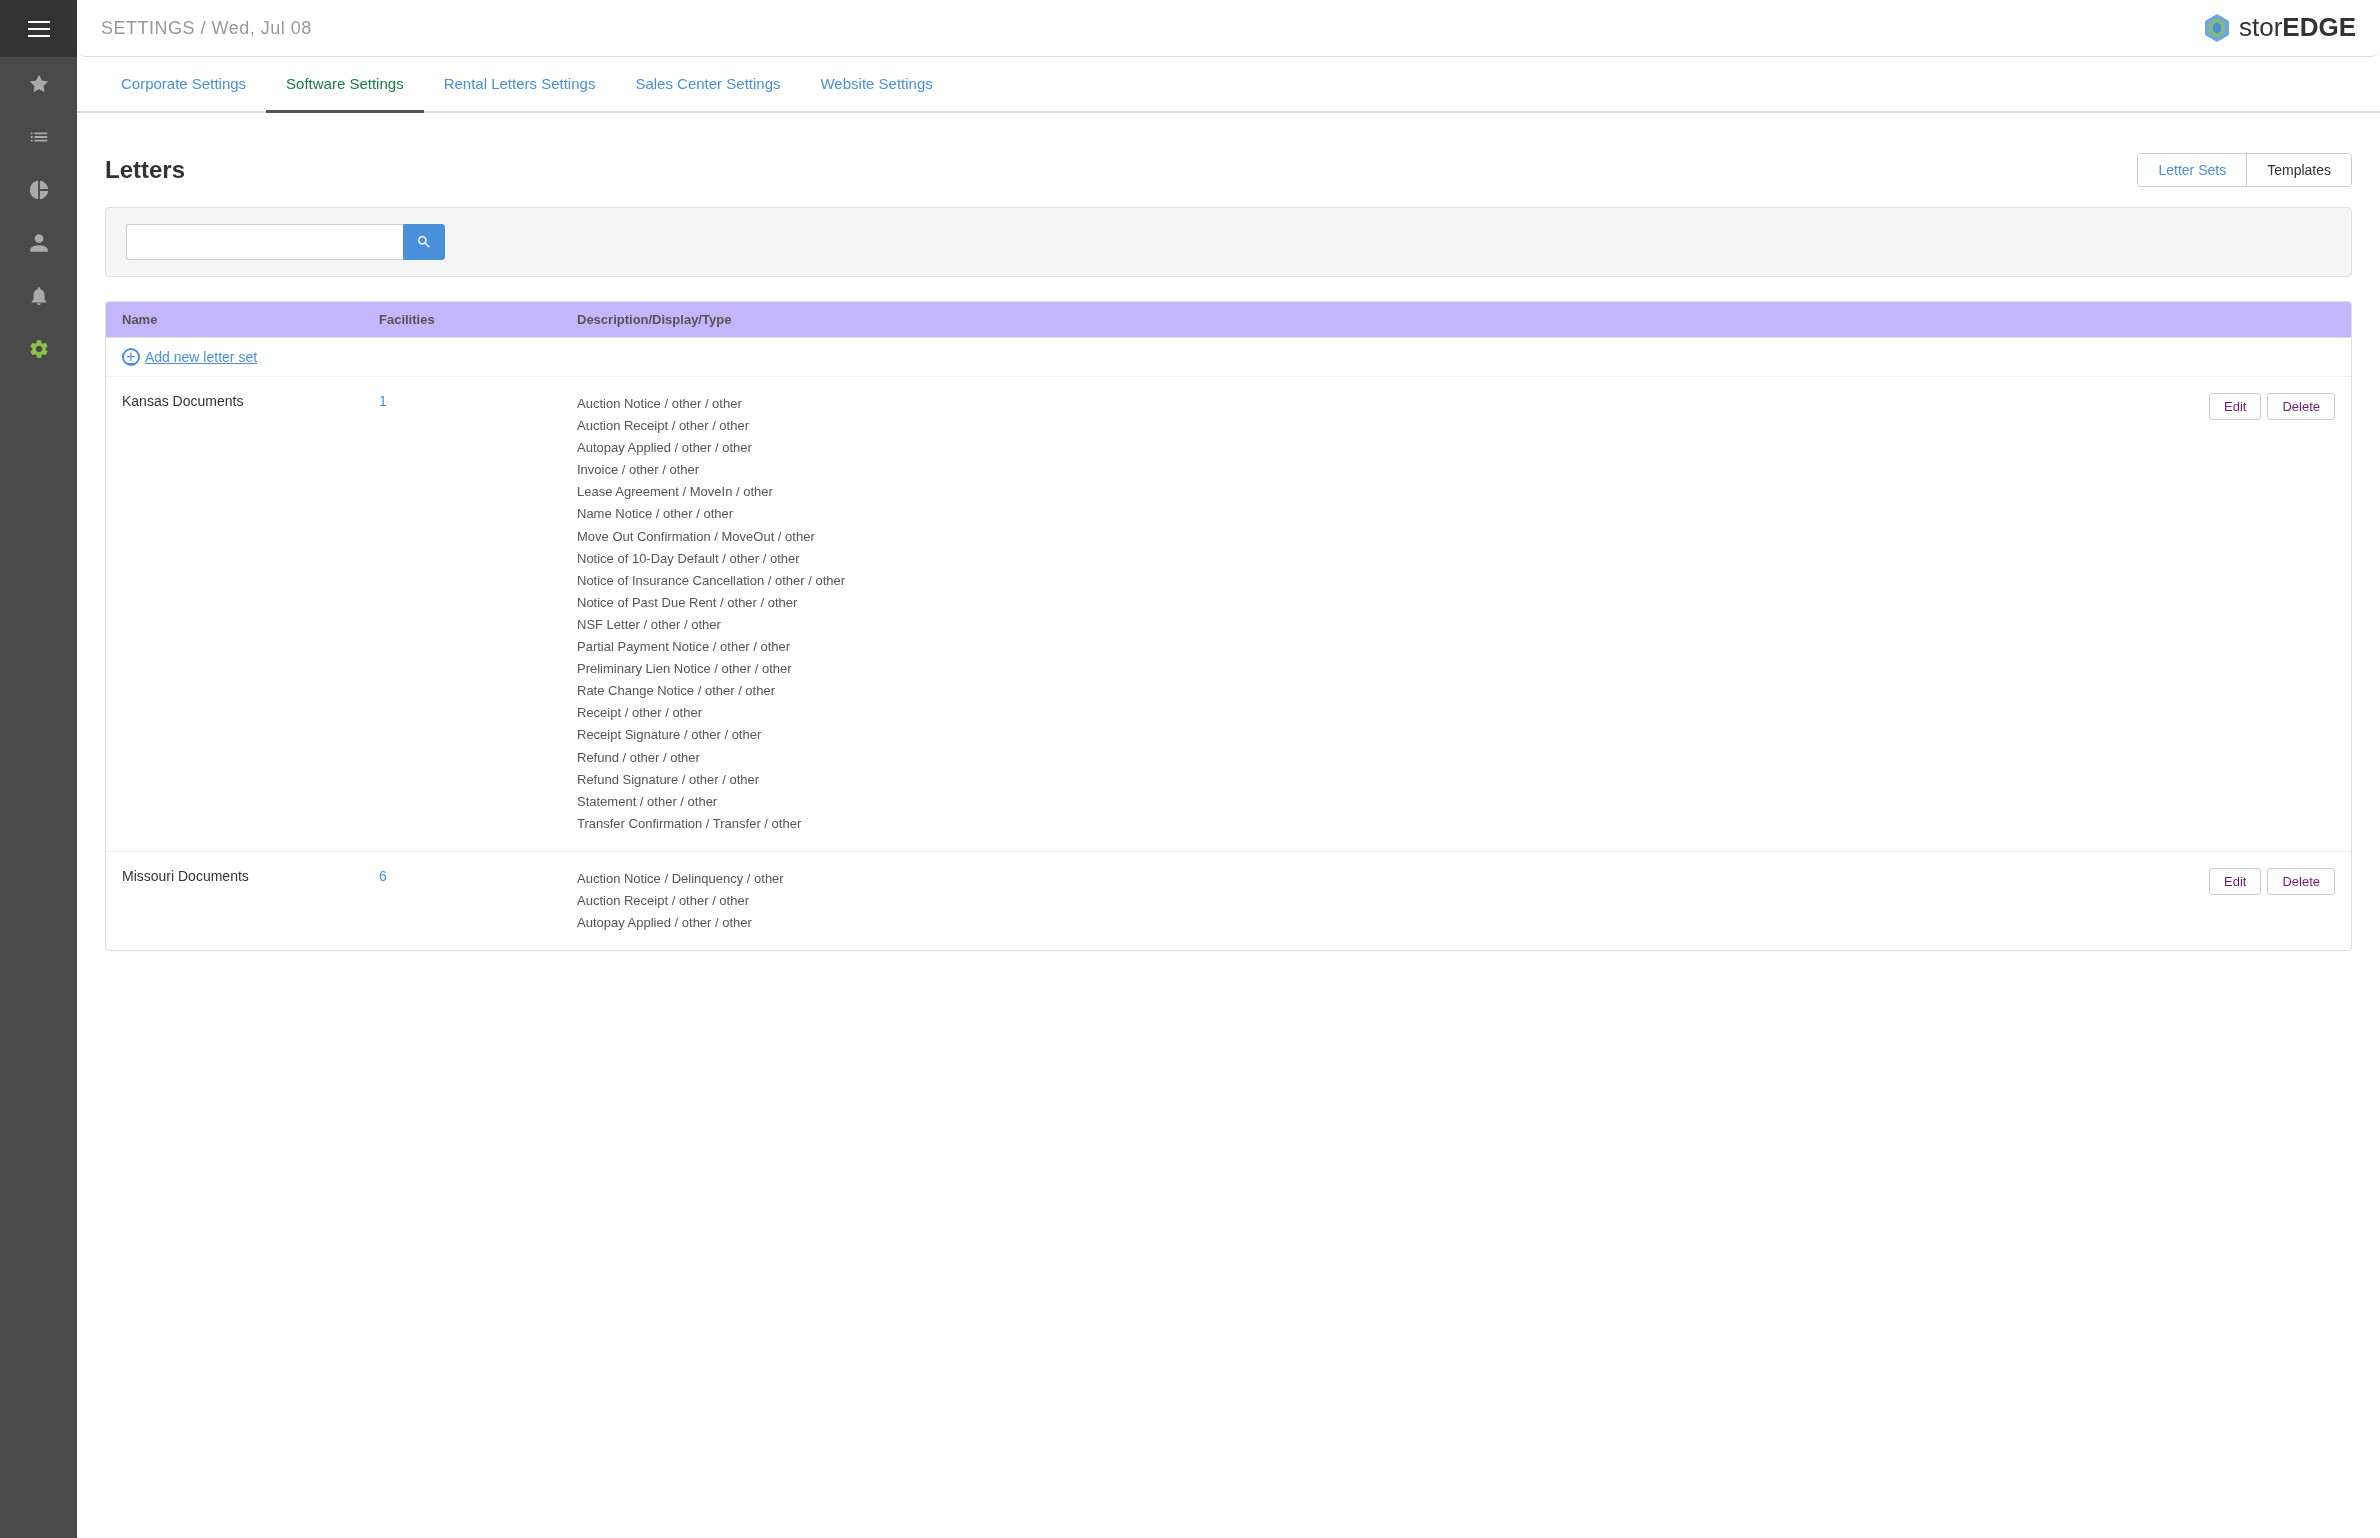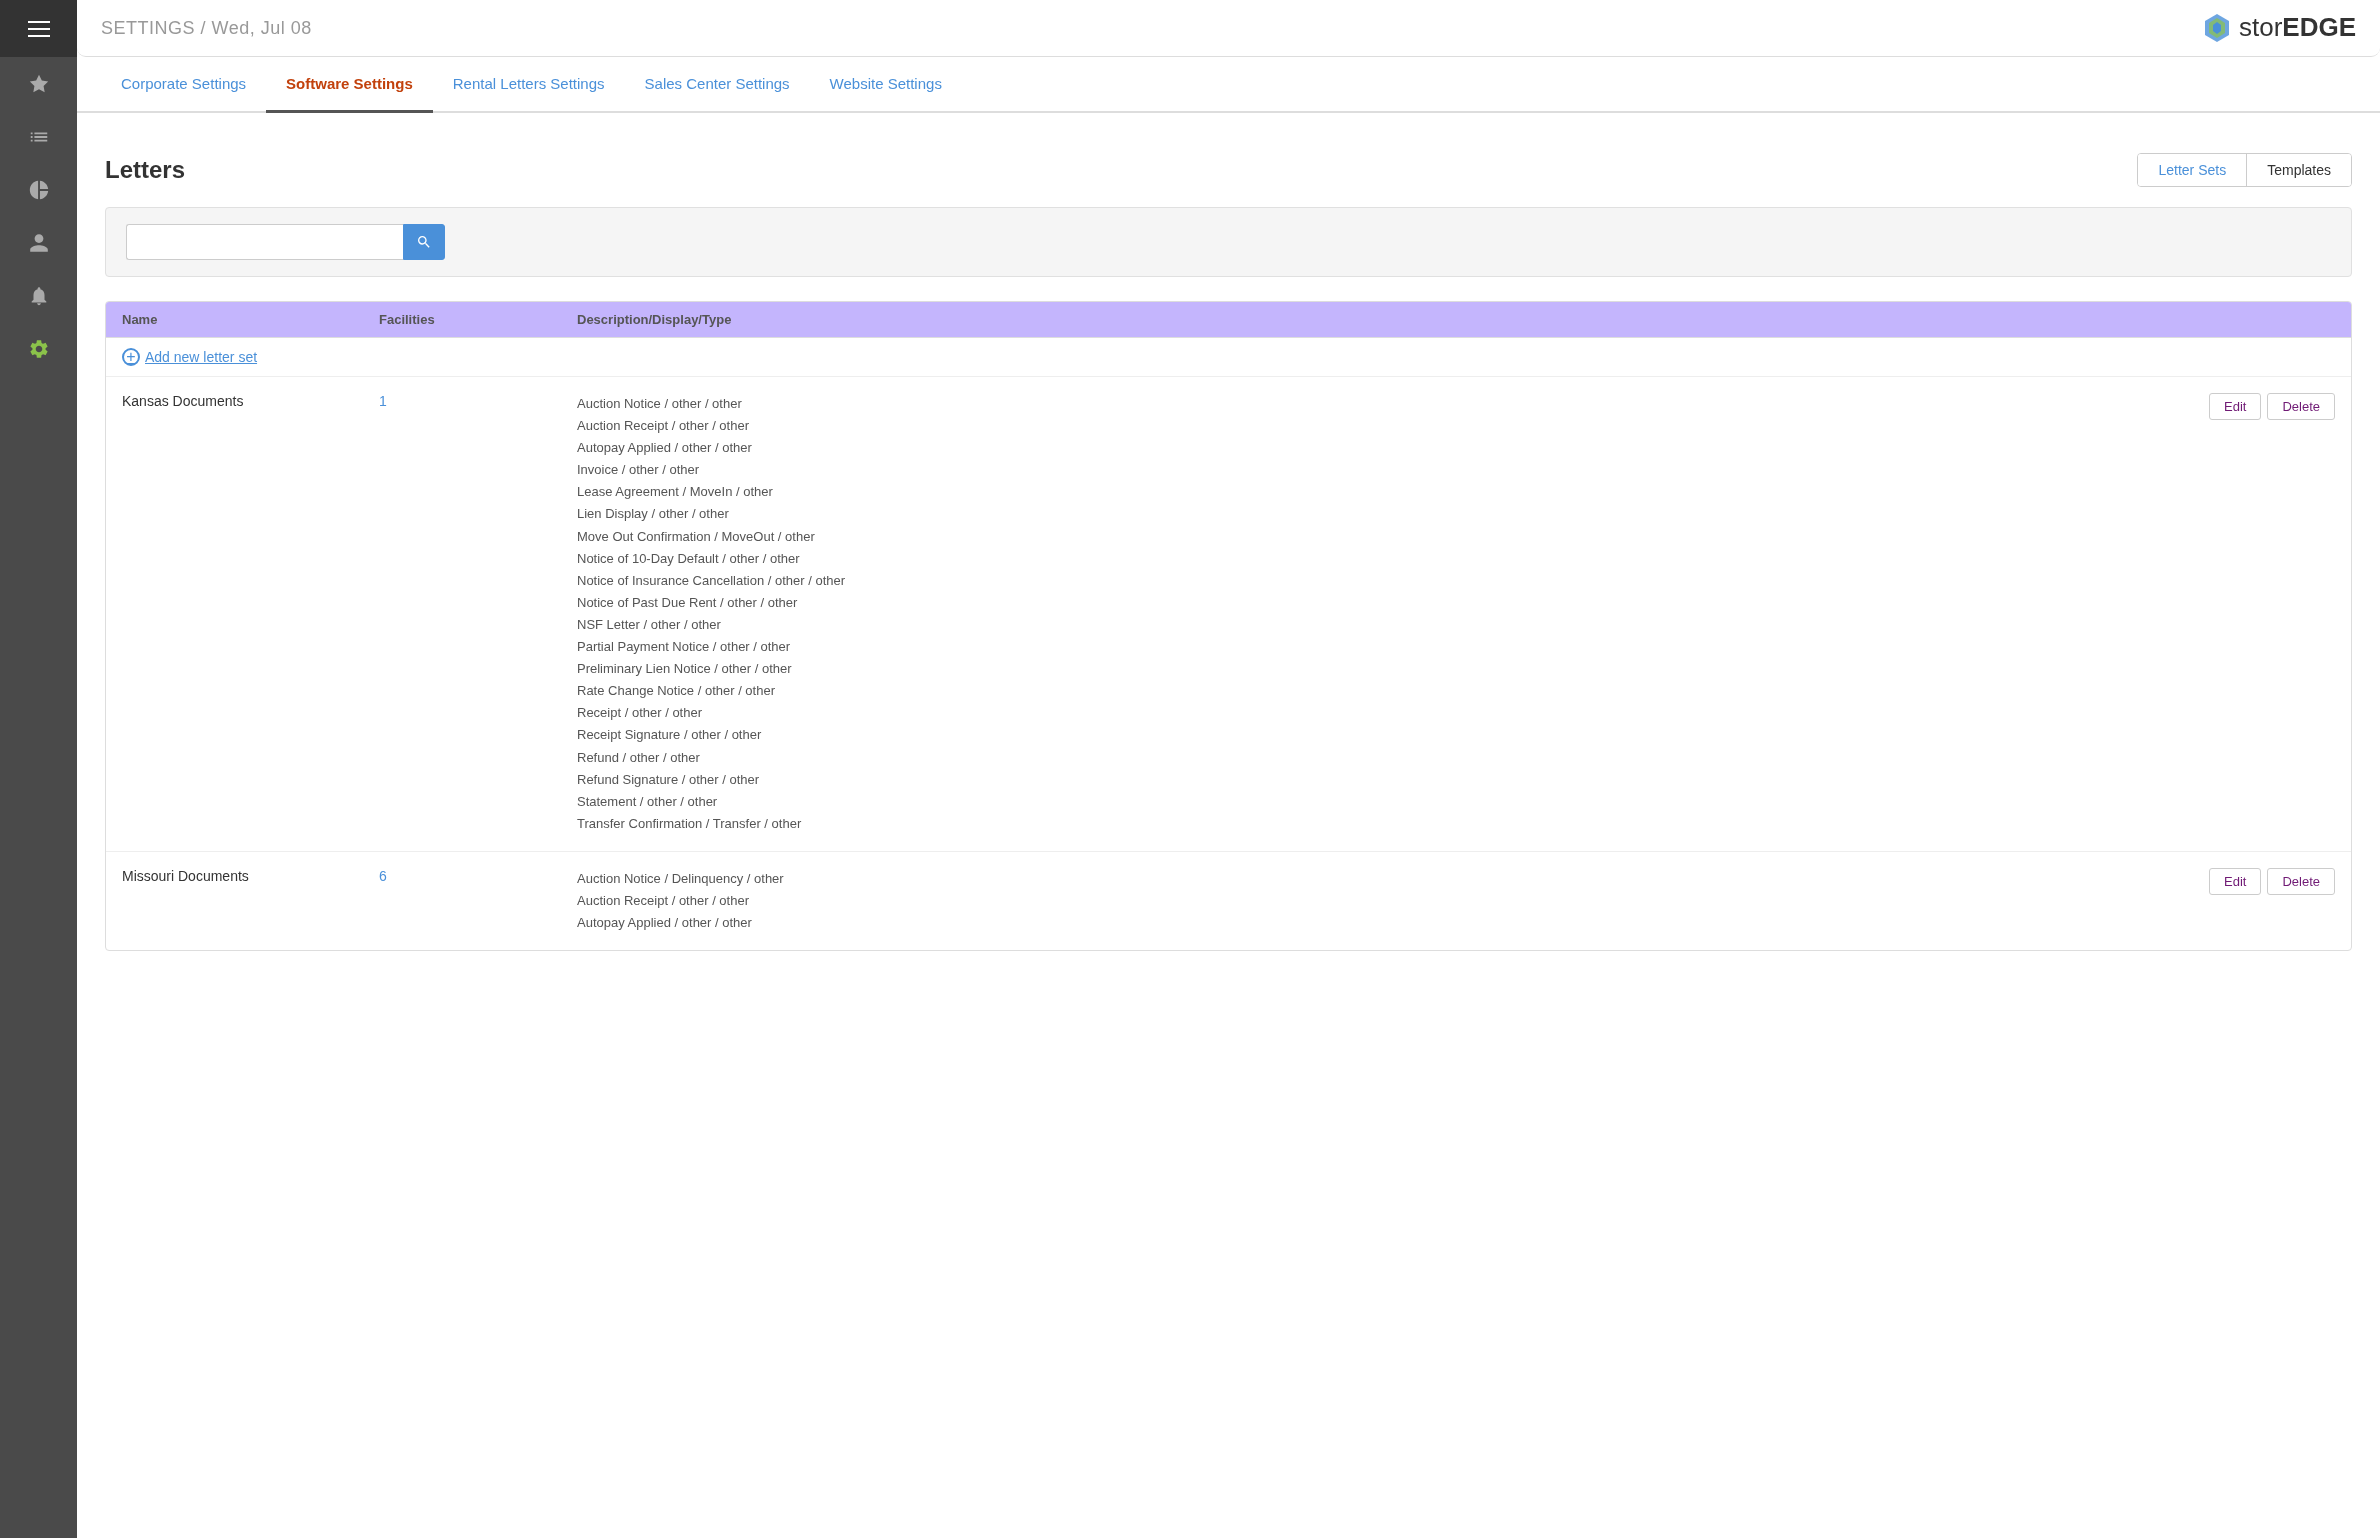--- a/index.html
+++ b/index.html
@@ -27,21 +27,21 @@
     .logo { display: flex; align-items: flex-start; gap: 6px; }
     .logo-text { font-size: 26px; font-weight: 700; color: #333; }
     .logo-text em { font-style: normal; font-weight: 900; }
 
     
     .content { flex: 1; overflow-y: auto; padding: 0; }
 
     
     .tabs { display: flex; border-bottom: 2px solid #ddd; padding: 0 24px; background: #fff; }
     .tab { padding: 18px 20px; font-size: 15px; cursor: pointer; border-bottom: 3px solid transparent; margin-bottom: -2px; color: #4a90d9; text-decoration: none; }
-    .tab.active { border-bottom-color: #555; color: #c2410c; font-weight: 700; }
+    .tab.active { border-bottom-color: #555; color: #15803d; font-weight: 400; }
 
     
     .page-content { padding: 40px 28px; }
 
     
     .section-header { display: flex; align-items: center; justify-content: space-between; margin-bottom: 20px; }
     .section-title { font-size: 24px; font-weight: 600; color: #333; }
     .view-toggle { display: flex; border: 1px solid #ccc; border-radius: 4px; overflow: hidden; }
     .view-btn { padding: 8px 20px; font-size: 14px; cursor: pointer; background: #fff; border: none; color: #4a90d9; }
     .view-btn.active { background: #fff; color: #333; font-weight: 500; border-left: none; }
@@ -178,21 +178,21 @@
 
           <div class="table-row">
             <div class="row-name">Kansas Documents</div>
             <div class="row-facilities">1</div>
             <div class="row-descriptions" id="kansas-desc">
                 <div>Auction Notice / other / other</div>
                 <div>Auction Receipt / other / other</div>
                 <div>Autopay Applied / other / other</div>
                 <div>Invoice / other / other</div>
                 <div>Lease Agreement / MoveIn / other</div>
-                <div>Lien Display / other / other</div>
+                <div>Name Notice / other / other</div>
                 <div>Move Out Confirmation / MoveOut / other</div>
                 <div>Notice of 10-Day Default / other / other</div>
                 <div>Notice of Insurance Cancellation / other / other</div>
                 <div>Notice of Past Due Rent / other / other</div>
                 <div>NSF Letter / other / other</div>
                 <div>Partial Payment Notice / other / other</div>
                 <div>Preliminary Lien Notice / other / other</div>
                 <div>Rate Change Notice / other / other</div>
                 <div>Receipt / other / other</div>
                 <div>Receipt Signature / other / other</div>

